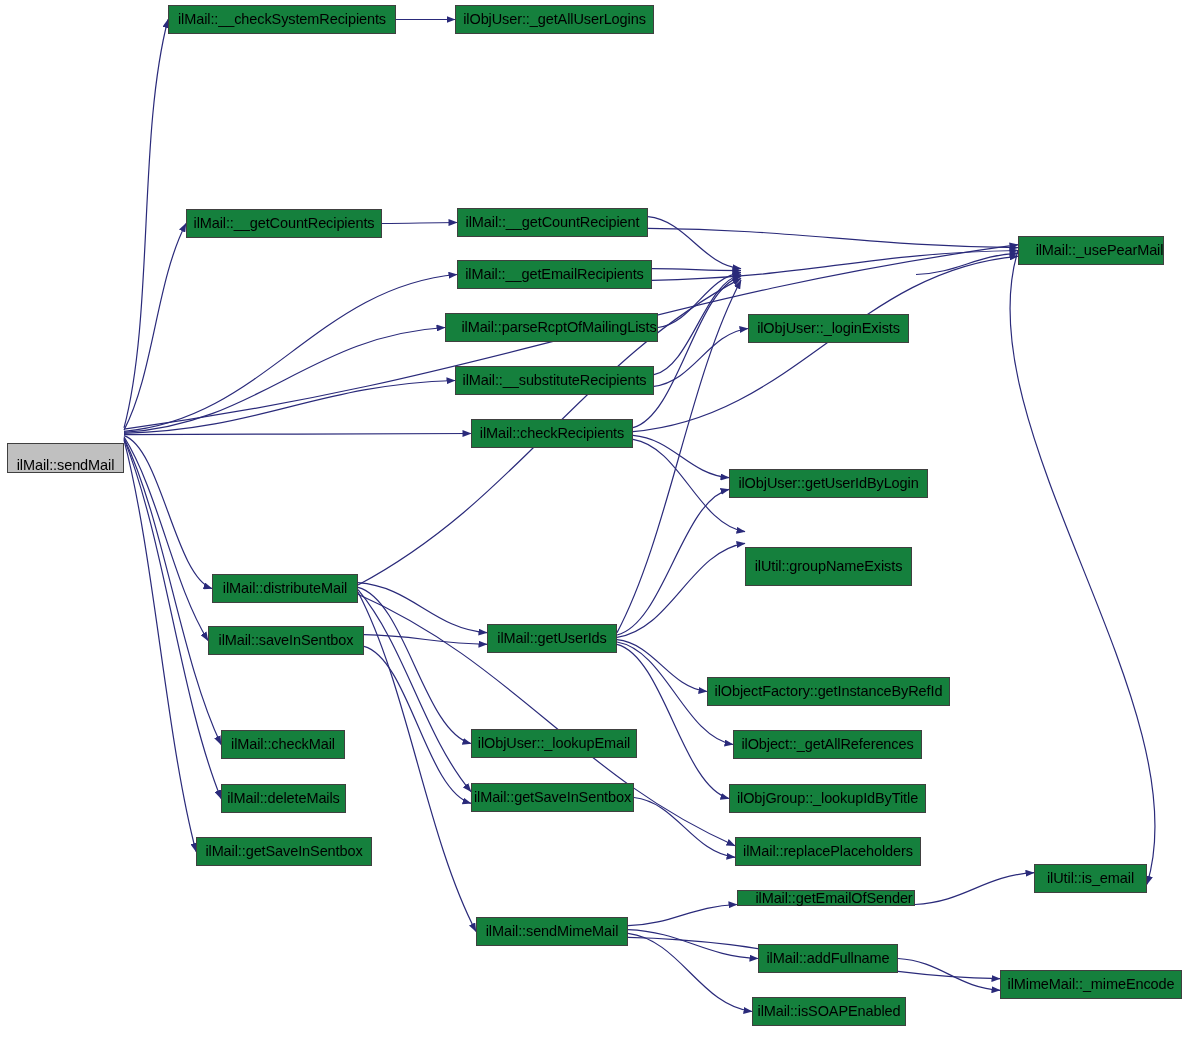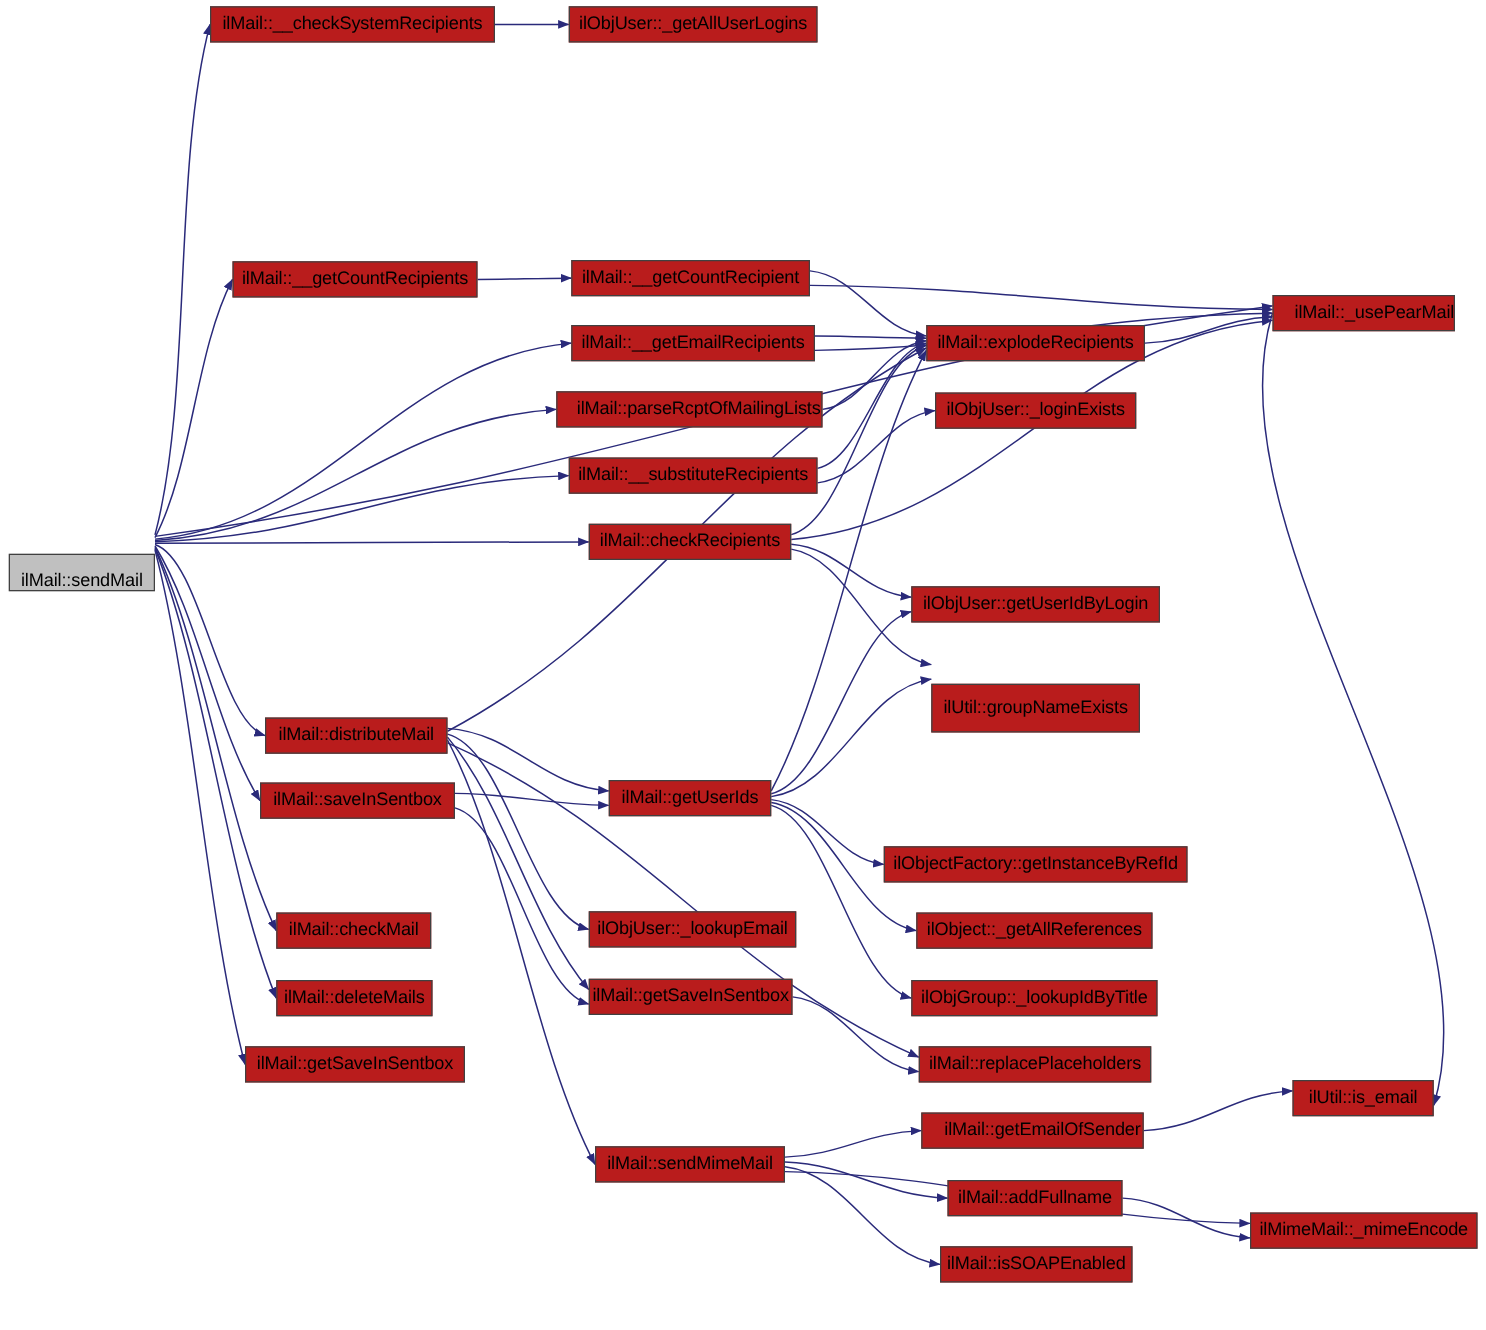--- a/index.html
+++ b/index.html
@@ -29,21 +29,21 @@
     top: 0;
     width: 1189px;
     height: 1064px;
   }
   .node {
     position: absolute;
     box-sizing: border-box;
     display: flex;
     align-items: center;
     justify-content: center;
-    background: #b91c1c;
+    background: #15803d;
     border: 1px solid #404040;
     color: #000000;
     font-size: 14.5px;
     line-height: 1;
     white-space: nowrap;
     letter-spacing: -0.1px;
   }
   .node.highlight {
     background: #c0c0c0;
   }
@@ -125,23 +125,20 @@
       </div>
       <div class="node" style="left: 457px; top: 208px; width: 191px; height: 29px;">
         <span class="node-label">ilMail::__getCountRecipient</span>
       </div>
       <div class="node" style="left: 1018px; top: 236px; width: 146px; height: 29px; padding-left: 17px;">
         <span class="node-label">ilMail::_usePearMail</span>
       </div>
       <div class="node" style="left: 457px; top: 260px; width: 195px; height: 29px;">
         <span class="node-label">ilMail::__getEmailRecipients</span>
       </div>
-      <div class="node" style="left: 741px; top: 260px; width: 175px; height: 29px;">
-        <span class="node-label">ilMail::explodeRecipients</span>
-      </div>
       <div class="node" style="left: 748px; top: 314px; width: 161px; height: 29px;">
         <span class="node-label">ilObjUser::_loginExists</span>
       </div>
       <div class="node" style="left: 445px; top: 313px; width: 213px; height: 29px; padding-left: 15px;">
         <span class="node-label">ilMail::parseRcptOfMailingLists</span>
       </div>
       <div class="node" style="left: 455px; top: 366px; width: 199px; height: 29px;">
         <span class="node-label">ilMail::__substituteRecipients</span>
       </div>
       <div class="node highlight" style="left: 7px; top: 443px; width: 117px; height: 30px; align-items: flex-end;">
@@ -188,21 +185,21 @@
       </div>
       <div class="node" style="left: 735px; top: 837px; width: 186px; height: 29px;">
         <span class="node-label">ilMail::replacePlaceholders</span>
       </div>
       <div class="node" style="left: 196px; top: 837px; width: 176px; height: 29px;">
         <span class="node-label">ilMail::getSaveInSentbox</span>
       </div>
       <div class="node" style="left: 1034px; top: 864px; width: 113px; height: 29px;">
         <span class="node-label">ilUtil::is_email</span>
       </div>
-      <div class="node" style="left: 737px; top: 890px; width: 178px; height: 29px; padding-left: 16px;">
+      <div class="node" style="left: 737px; top: 890px; width: 178px; height: 16px; padding-left: 16px;">
         <span class="node-label">ilMail::getEmailOfSender</span>
       </div>
       <div class="node" style="left: 476px; top: 917px; width: 152px; height: 29px;">
         <span class="node-label">ilMail::sendMimeMail</span>
       </div>
       <div class="node" style="left: 758px; top: 944px; width: 140px; height: 29px;">
         <span class="node-label">ilMail::addFullname</span>
       </div>
       <div class="node" style="left: 1000px; top: 970px; width: 182px; height: 29px;">
         <span class="node-label">ilMimeMail::_mimeEncode</span>

